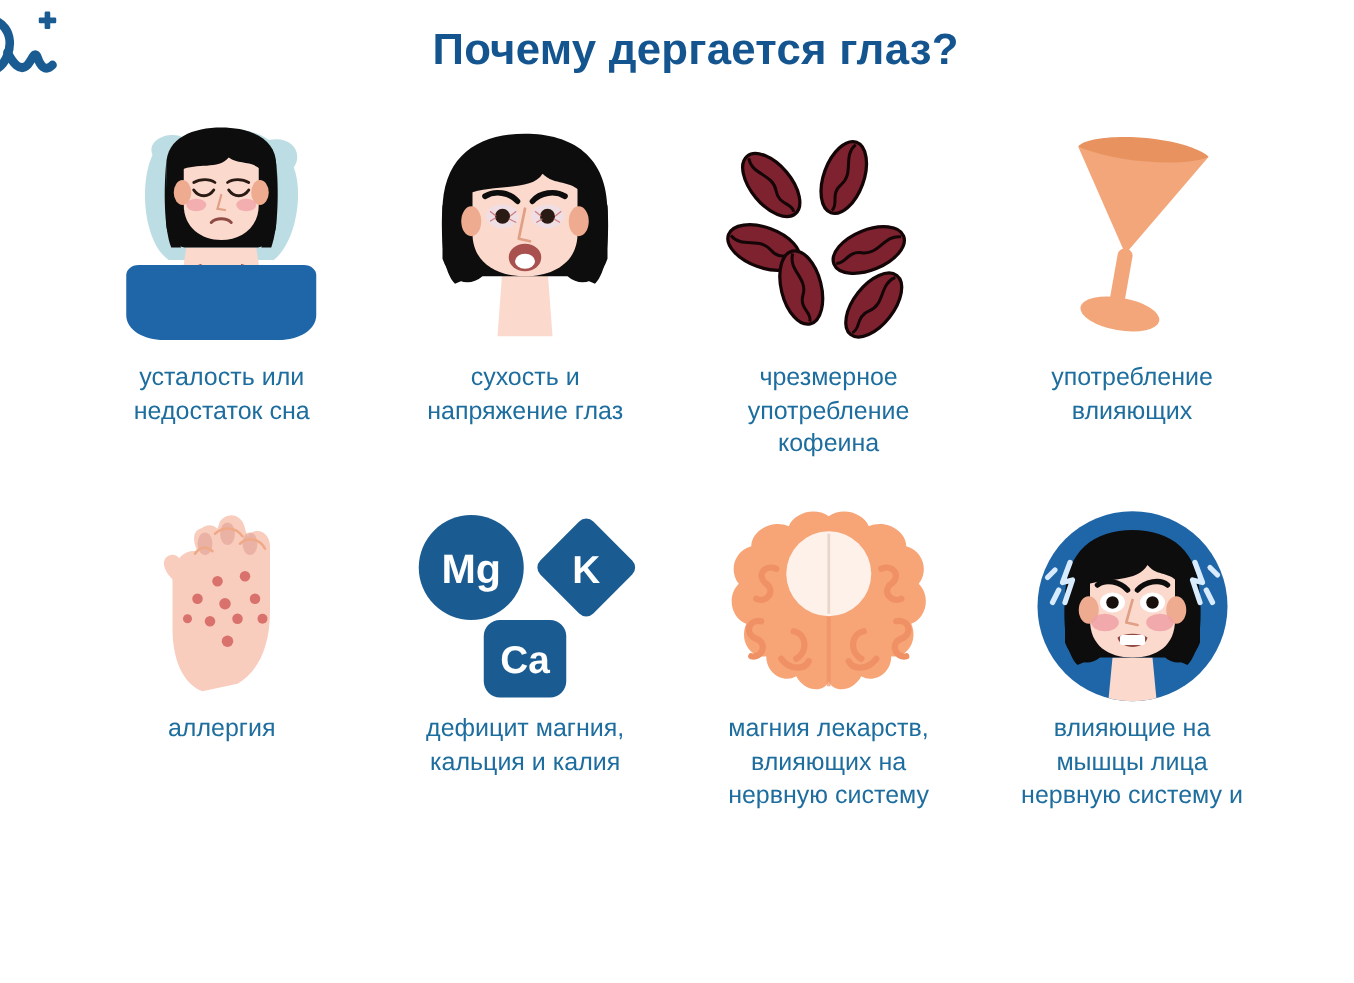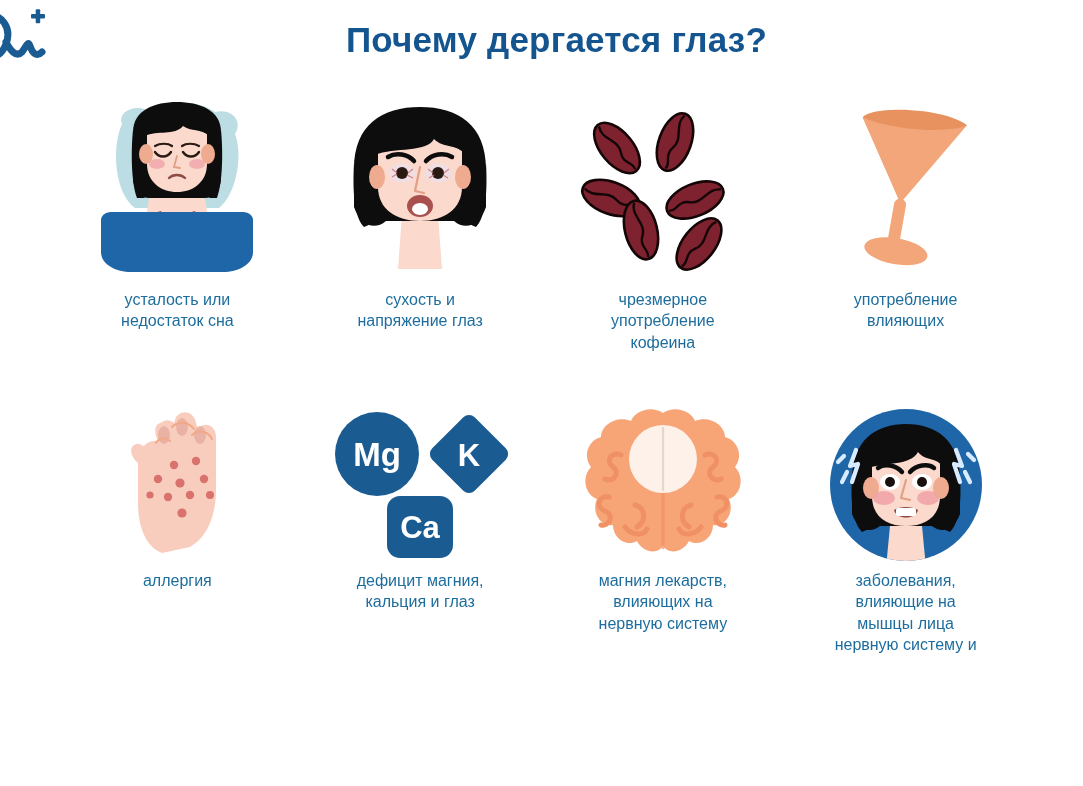--- a/index.html
+++ b/index.html
@@ -59,21 +59,21 @@
   .icon-box {
     height: 175px;
     display: flex;
     align-items: center;
   }
   #row-2 .icon-box { height: 170px; }
 
   .caption {
     margin-top: 14px;
     text-align: center;
-    font-size: 16px;
+    font-size: 20px;
     line-height: 1.33;
     color: #1d6d9e;
     max-width: 215px;
   }
   #row-2 .caption { margin-top: 0; }
 
   svg { display: block; overflow: visible; }
 </style>
 </head>
 <body>
@@ -320,21 +320,21 @@
         </g>
 
         <g>
           <rect x="56" y="86" width="66" height="62" rx="13" fill="#1a5c92"></rect>
           <text x="89" y="128" text-anchor="middle" fill="#ffffff" font-family="Liberation Sans, sans-serif" font-size="31" font-weight="bold">Ca</text>
         </g>
       </svg>
     </div>
     <div class="caption">
       <div>дефицит магния,</div>
-      <div>кальция и глаз</div>
+      <div>кальция и калия</div>
     </div>
   </div>
 
   <div class="cell">
     <div class="icon-box">
       <svg width="168" height="152" viewBox="0 0 168 152">
 
         <path d="M84 4
                  C96 -4 112 2 116 12 C130 6 146 16 146 28
                  C160 32 164 48 156 58 C166 68 162 86 150 90
@@ -420,19 +420,18 @@
           <path d="M34 44 L28 60 L36 58 L30 76"></path>
           <path d="M25 66 L20 76"></path>
           <path d="M134 44 L140 60 L132 58 L138 76"></path>
           <path d="M143 66 L148 76"></path>
           <path d="M146 48 L152 54"></path>
           <path d="M22 50 L16 56"></path>
         </g>
       </svg>
     </div>
     <div class="caption">
-      <div>заболевания,</div>
       <div>влияющие на</div>
       <div>мышцы лица</div>
       <div>нервную систему и</div>
     </div>
   </div>
 </div>
 
 </body></html>

